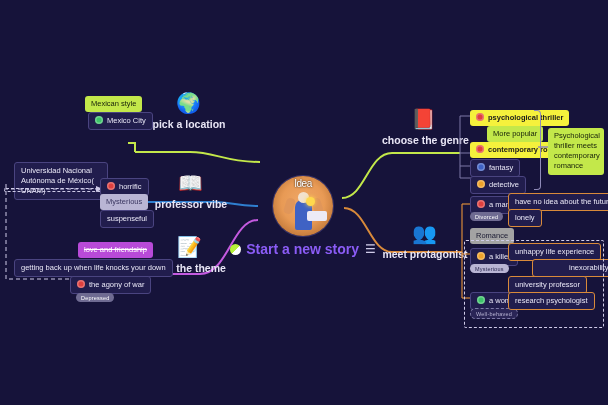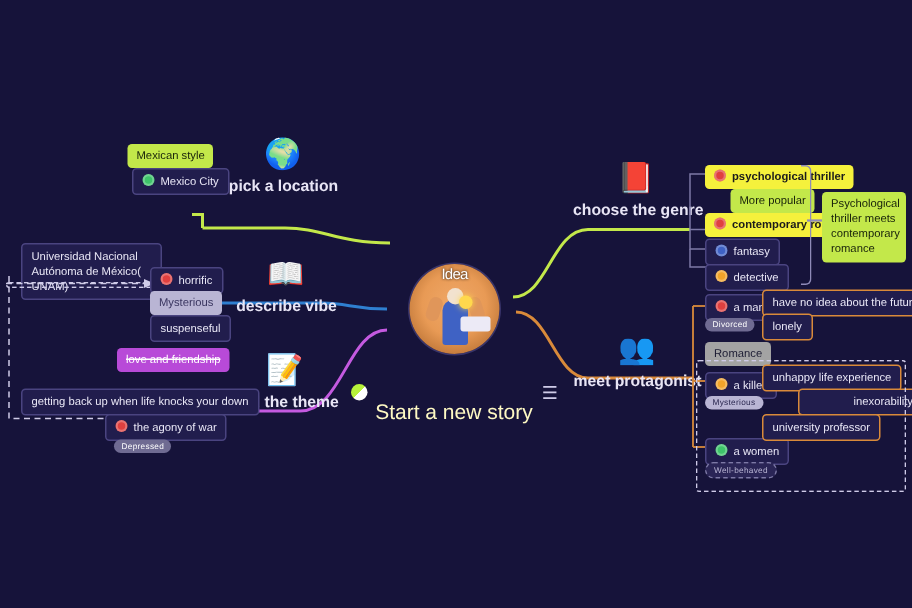--- a/index.html
+++ b/index.html
@@ -72,21 +72,21 @@
     margin-top: 5px;
     display: flex; align-items: center; justify-content: center;
     white-space: nowrap;
   }
   #center-bullet {
     width: 11px; height: 11px; border-radius: 50%;
     background: linear-gradient(135deg, #b7f23a 0%, #b7f23a 50%, #ffffff 50%, #ffffff 100%);
     margin-right: 5px; flex: none;
   }
   #center-title {
-    font-size: 14px; font-weight: normal; color: #fef9c3; margin-top: 25px;
+    font-size: 14px; font-weight: bold; color: #8b5cf6;
   }
   #center-menu-icon {
     margin-left: 6px; font-size: 12px; color: #cfcbe8;
     line-height: 1;
   }
 
   
   .branch-label { text-align: center; }
   .branch-icon {
     font-size: 20px; line-height: 22px; display: block;
@@ -215,21 +215,21 @@
   </div>
   <div class="node dark" style="left:88px;top:112px;">
     <span class="icon-dot dot-green"></span><span>Mexico City</span>
   </div>
   <div class="node dark wrap" style="left:14px;top:129px;width:94px;margin-top:33px;">
     <span>Universidad Nacional Autónoma de México( UNAM)</span>
   </div>
 
   <div class="abs branch-label" style="left:152px;top:172px;width:78px;">
     <span class="branch-icon">📖</span>
-    <span class="branch-text">describe vibe</span>
+    <span class="branch-text">professor vibe</span>
   </div>
 
   <div class="selbox" style="left:4px;top:188px;width:96px;height:2px;"></div>
   <svg class="abs" style="left:2px;top:182px;width:104px;height:14px;pointer-events:none;">
     <path d="M 2 7 L 94 7" stroke="#cfcbe8" stroke-width="1" stroke-dasharray="4 3" fill="none"></path>
     <polygon points="94,4 101,7 94,10" fill="#cfcbe8"></polygon>
   </svg>
 
   <div class="node dark" style="left:100px;top:178px;">
     <span class="icon-dot dot-red"></span><span>horrific</span>
@@ -244,21 +244,21 @@
   <div class="abs branch-label" style="left:150px;top:236px;width:80px;">
     <span class="branch-icon">📝</span>
     <span class="branch-text">find the theme</span>
   </div>
 
   <svg class="abs" style="left:2px;top:178px;width:126px;height:114px;pointer-events:none;">
     <path d="M 4 6 L 4 101 L 112 101" stroke="#cfcbe8" stroke-width="1" stroke-dasharray="4 3" fill="none"></path>
     <polygon points="112,98 119,101 112,104" fill="#cfcbe8"></polygon>
   </svg>
 
-  <div class="node hl-purple" style="left:78px;top:232px;text-decoration:line-through;">
+  <div class="node hl-purple" style="left:78px;top:242px;text-decoration:line-through;">
     <span>love and friendship</span>
   </div>
   <div class="node dark" style="left:14px;top:259px;">
     <span>getting back up when life knocks your down</span>
   </div>
   <div class="node dark" style="left:70px;top:276px;">
     <span class="icon-dot dot-red"></span><span>the agony of war</span>
   </div>
   <div class="tag tag-gray" style="left:76px;top:293px;">
     <span>Depressed</span>
@@ -344,16 +344,19 @@
 
   <div class="node dark" style="left:470px;top:292px;">
     <span class="icon-dot dot-green"></span><span>a women</span>
   </div>
   <div class="tag tag-dashed" style="left:470px;top:308px;">
     <span>Well-behaved</span>
   </div>
   <div class="node dark" style="left:508px;top:276px;border-color:#d98a3a;">
     <span>university professor</span>
   </div>
+  <div class="node dark" style="left:508px;top:292px;border-color:#d98a3a;">
+    <span>research psychologist</span>
+  </div>
 
   <div class="selbox" style="left:464px;top:240px;width:138px;height:86px;"></div>
 
 </div>
 
 </body></html>

